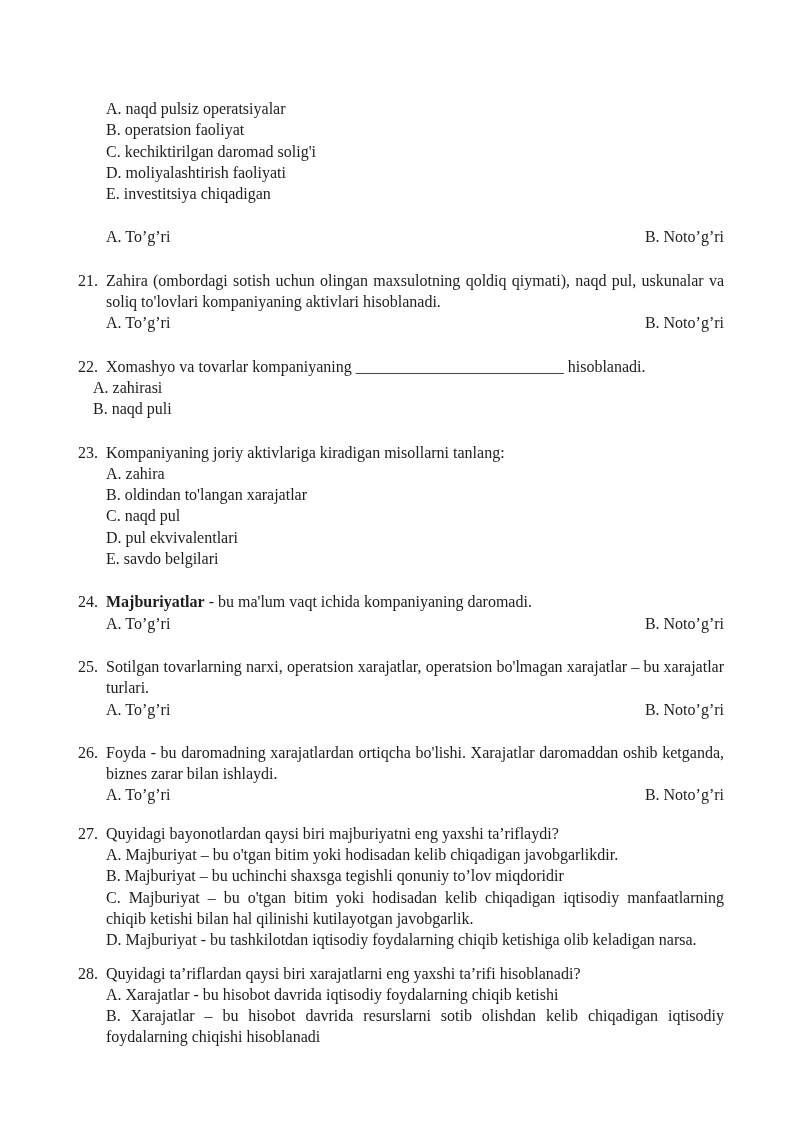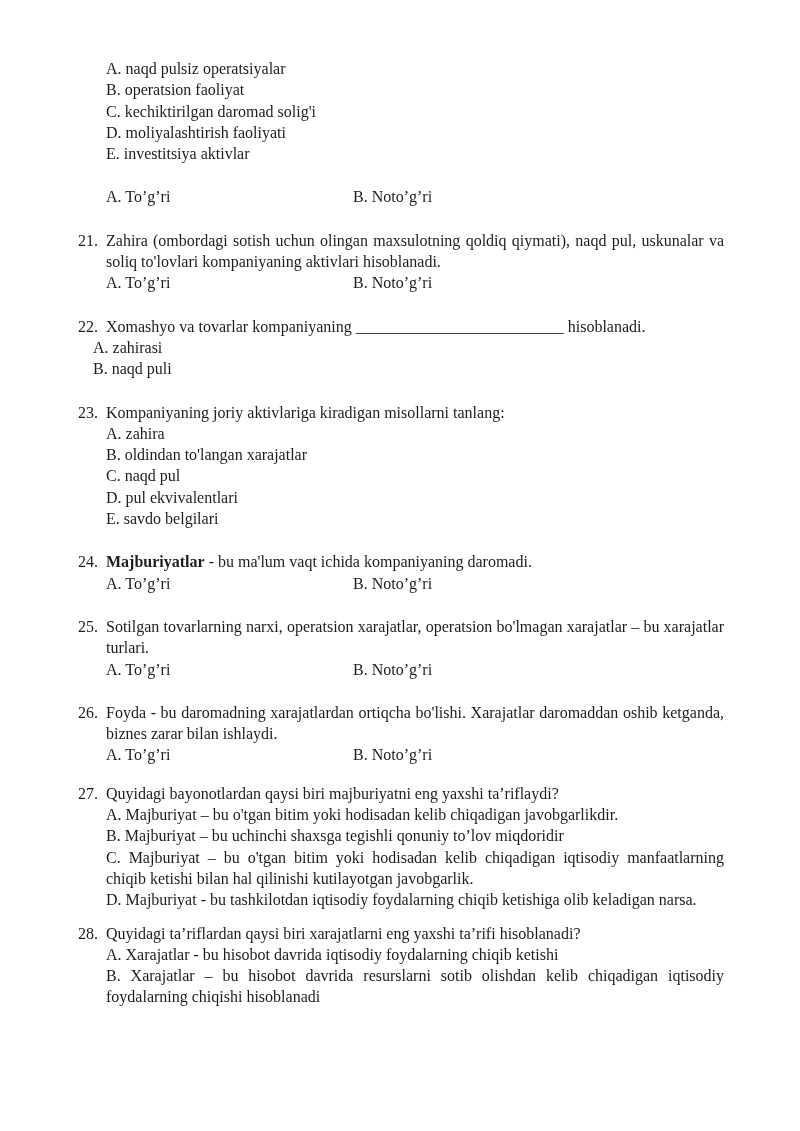--- a/index.html
+++ b/index.html
@@ -13,21 +13,21 @@
     overflow: hidden;
     font-family: "Liberation Serif", serif;
     font-size: 16px;
     line-height: 21.3px;
     color: #1d1d1d;
   }
   .page {
     box-sizing: border-box;
     width: 800px;
     height: 843px;
-    padding: 58px 76px 0 78px;
+    padding: 98px 76px 0 78px;
     background: #ffffff;
   }
   .question { margin-bottom: 22px; }
   .question.spacing-tight { margin-bottom: 17px; }
   .question.spacing-small { margin-bottom: 12px; }
   .question.spacing-normal { margin-bottom: 22px; }
 
   .q-row { display: flex; }
   .q-num {
     flex: none;
@@ -40,41 +40,41 @@
   .q-body strong { font-weight: bold; }
 
   .options-list { margin-left: 28px; }
   .options-list .option { text-align: justify; }
 
   .options-tf {
     display: flex;
     margin-left: 28px;
   }
   .options-tf .tf-a { width: 247px; flex: none; }
-  .options-tf .tf-b { flex: 1; }
+  .options-tf .tf-b { flex: 1; text-align: right; }
 
   .options-grid {
     display: flex;
     margin-left: 15px;
   }
   .options-grid .grid-col-left { width: 346px; flex: none; }
   .options-grid .grid-col-right { flex: 1; }
 </style>
 </head>
 <body>
 
 <div class="page">
   <div>
       <div class="question spacing-normal">
         <div class="options-list">
           <div class="option "><span class="option-label">A.</span> <span class="option-text">naqd pulsiz operatsiyalar</span></div>
           <div class="option "><span class="option-label">B.</span> <span class="option-text">operatsion faoliyat</span></div>
           <div class="option "><span class="option-label">C.</span> <span class="option-text">kechiktirilgan daromad solig'i</span></div>
           <div class="option "><span class="option-label">D.</span> <span class="option-text">moliyalashtirish faoliyati</span></div>
-          <div class="option "><span class="option-label">E.</span> <span class="option-text">investitsiya aktivlar</span></div>
+          <div class="option "><span class="option-label">E.</span> <span class="option-text">investitsiya chiqadigan</span></div>
         </div>
       </div>
       <div class="question spacing-normal">
         <div class="options-tf">
           <div class="option tf-a"><span class="option-label">A.</span> <span class="option-text">To’g’ri</span></div>
           <div class="option tf-b"><span class="option-label">B.</span> <span class="option-text">Noto’g’ri</span></div>
         </div>
       </div>
       <div class="question spacing-normal">
         <div class="q-row">

